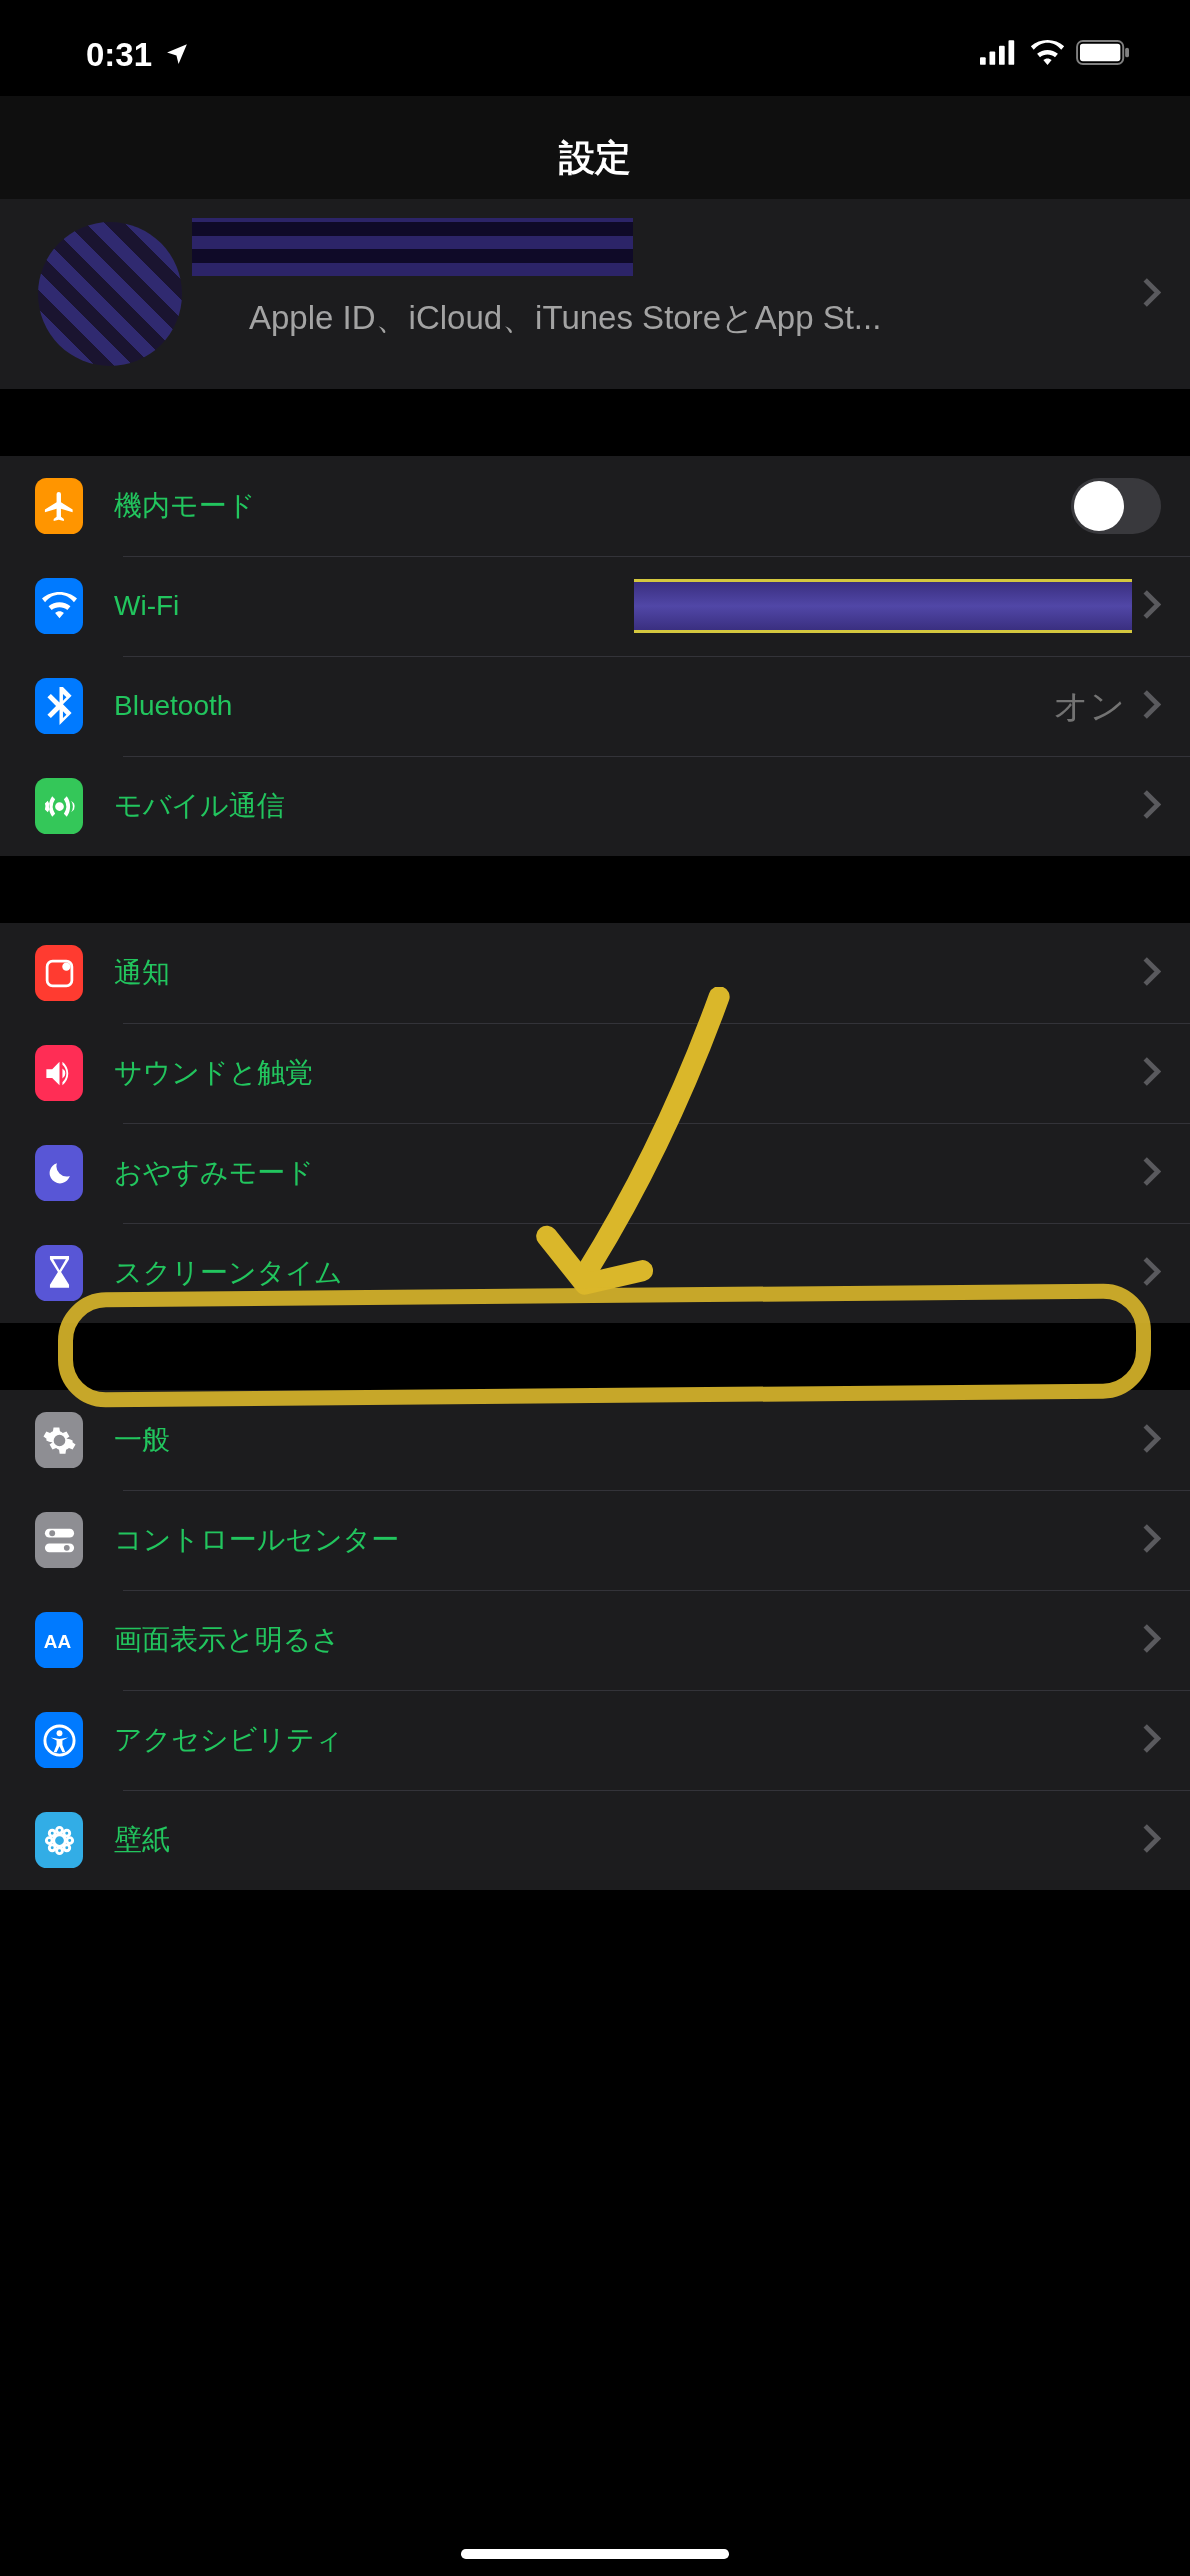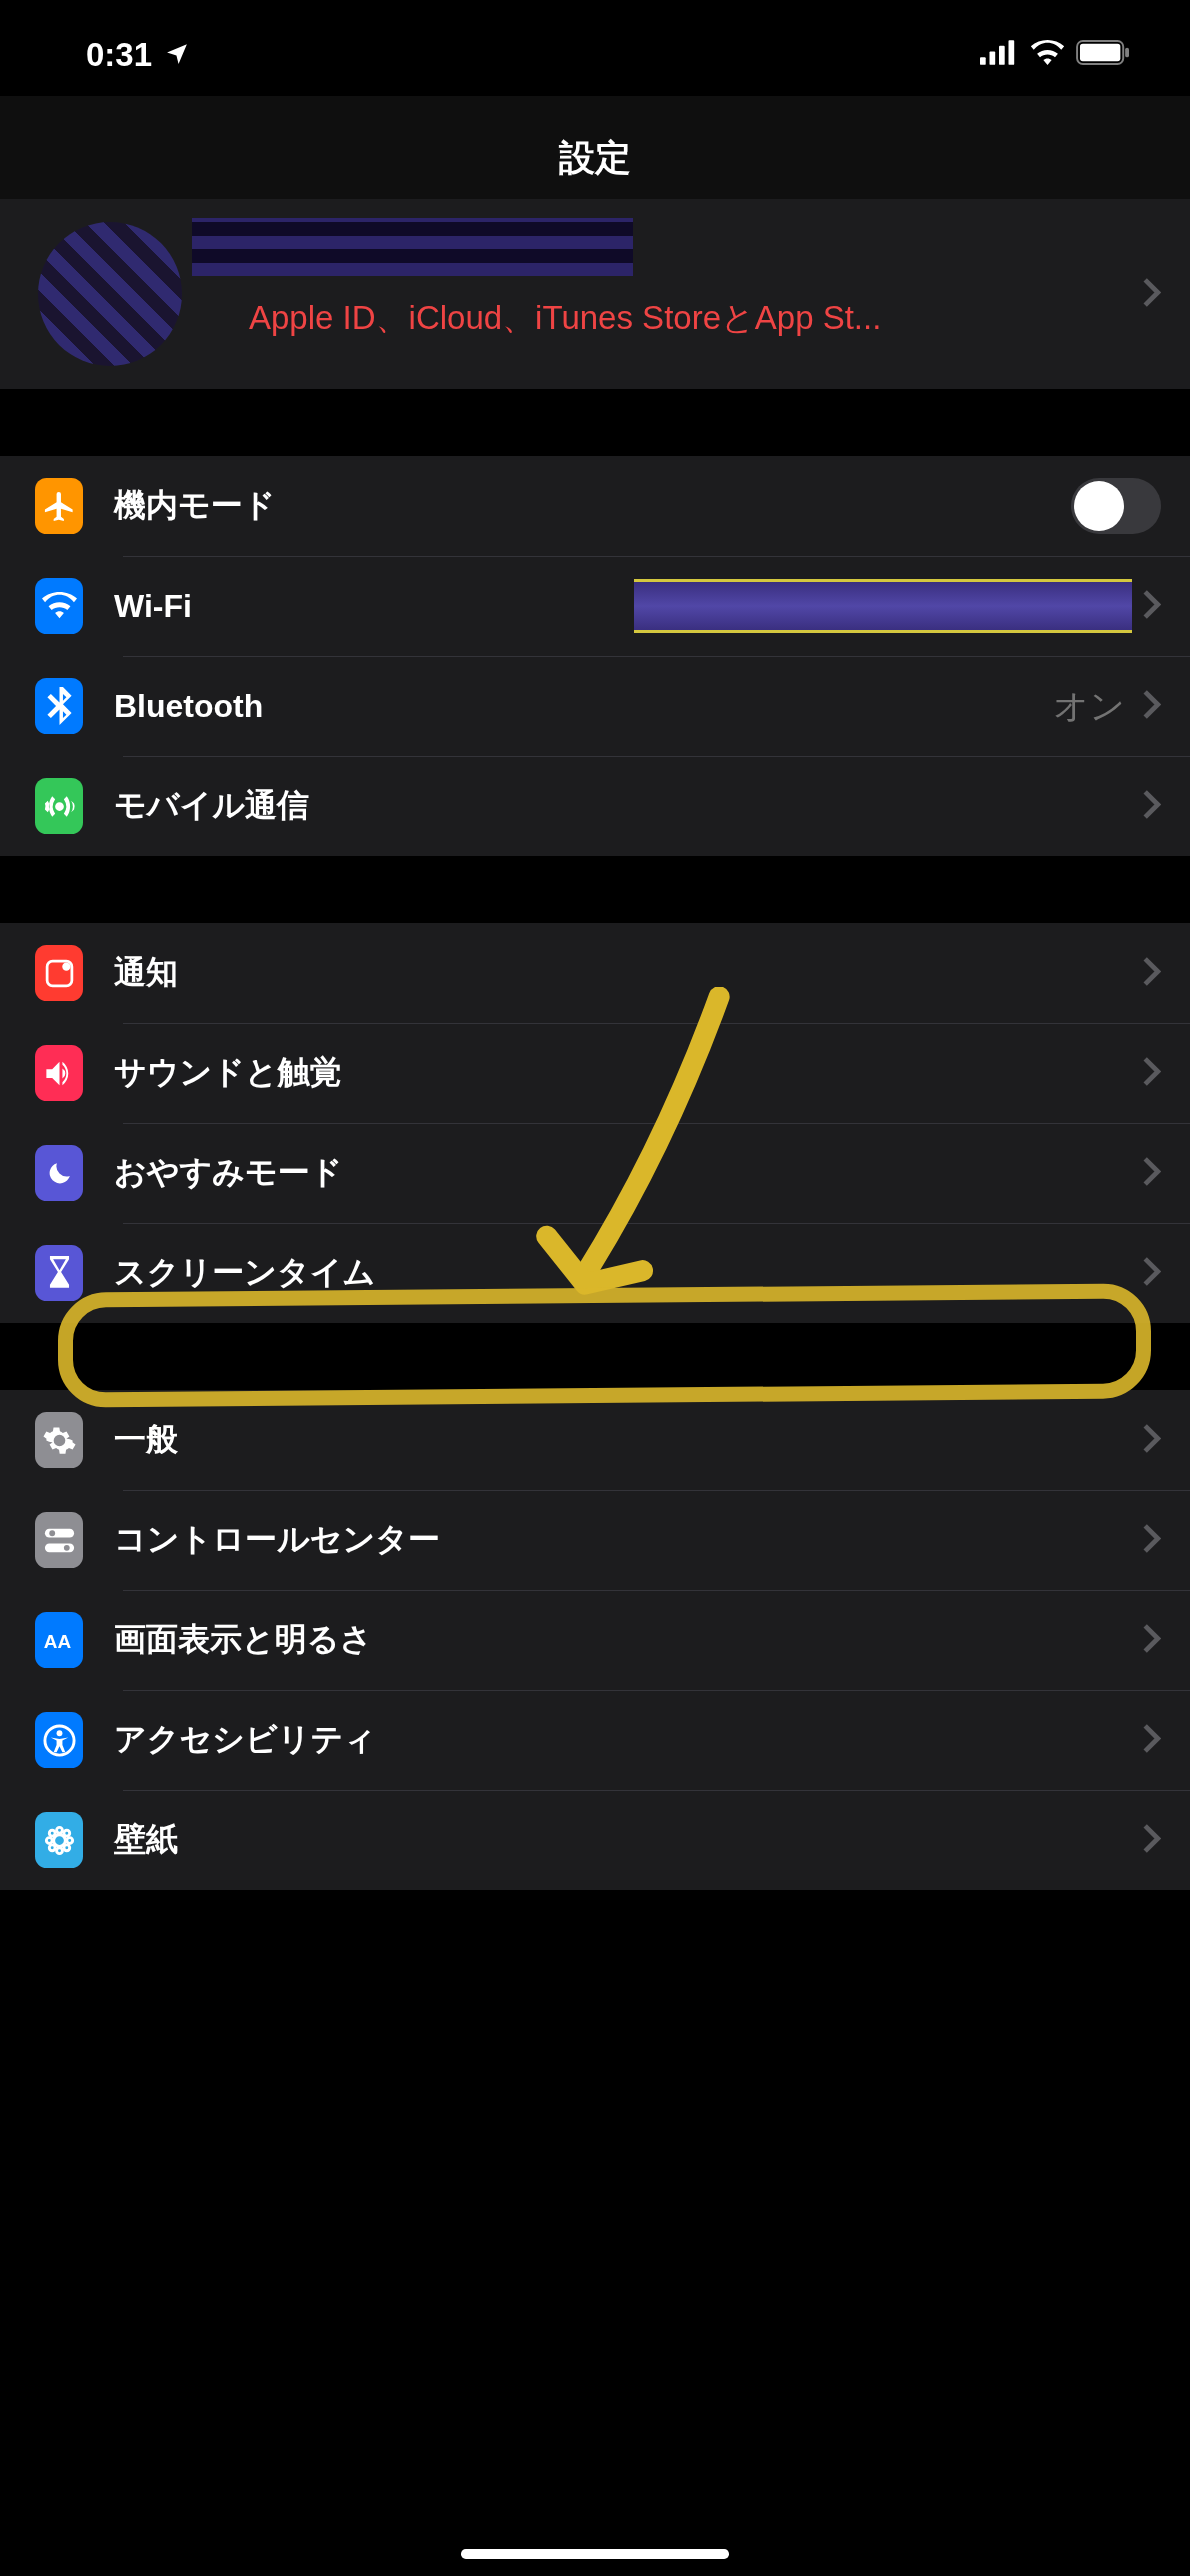--- a/index.html
+++ b/index.html
@@ -67,21 +67,21 @@
     width: 441px;
     height: 58px;
     background: repeating-linear-gradient(0deg,#2c2468 0 13.4px,#0f0a28 13.4px 27px);
   }
   .appleid-text {
     margin-left: 67px;
     flex: 1;
   }
   .appleid-sub {
     font-size: 33px;
-    color: #ef4444;
+    color: #a3a3a3;
     margin-top: 48px;
     white-space: nowrap;
     overflow: hidden;
     text-overflow: ellipsis;
     max-width: 767px;
   }
 
   .row {
     display: flex;
     align-items: center;
@@ -102,24 +102,24 @@
     width: 48px;
     height: 56px;
     border-radius: 11.5px;
     display: flex;
     align-items: center;
     justify-content: center;
     margin-right: 31px;
     flex-shrink: 0;
   }
   .label {
-    font-size: 32px;
-    font-weight: 700;
+    font-size: 28px;
+    font-weight: 400;
     flex: 1;
-    color: #ffffff;
+    color: #22c55e;
   }
   .value {
     font-size: 35px;
     color: #737373;
     margin-right: 17px;
   }
   .chevron {
     color: #5a5a5e;
     flex-shrink: 0;
   }

